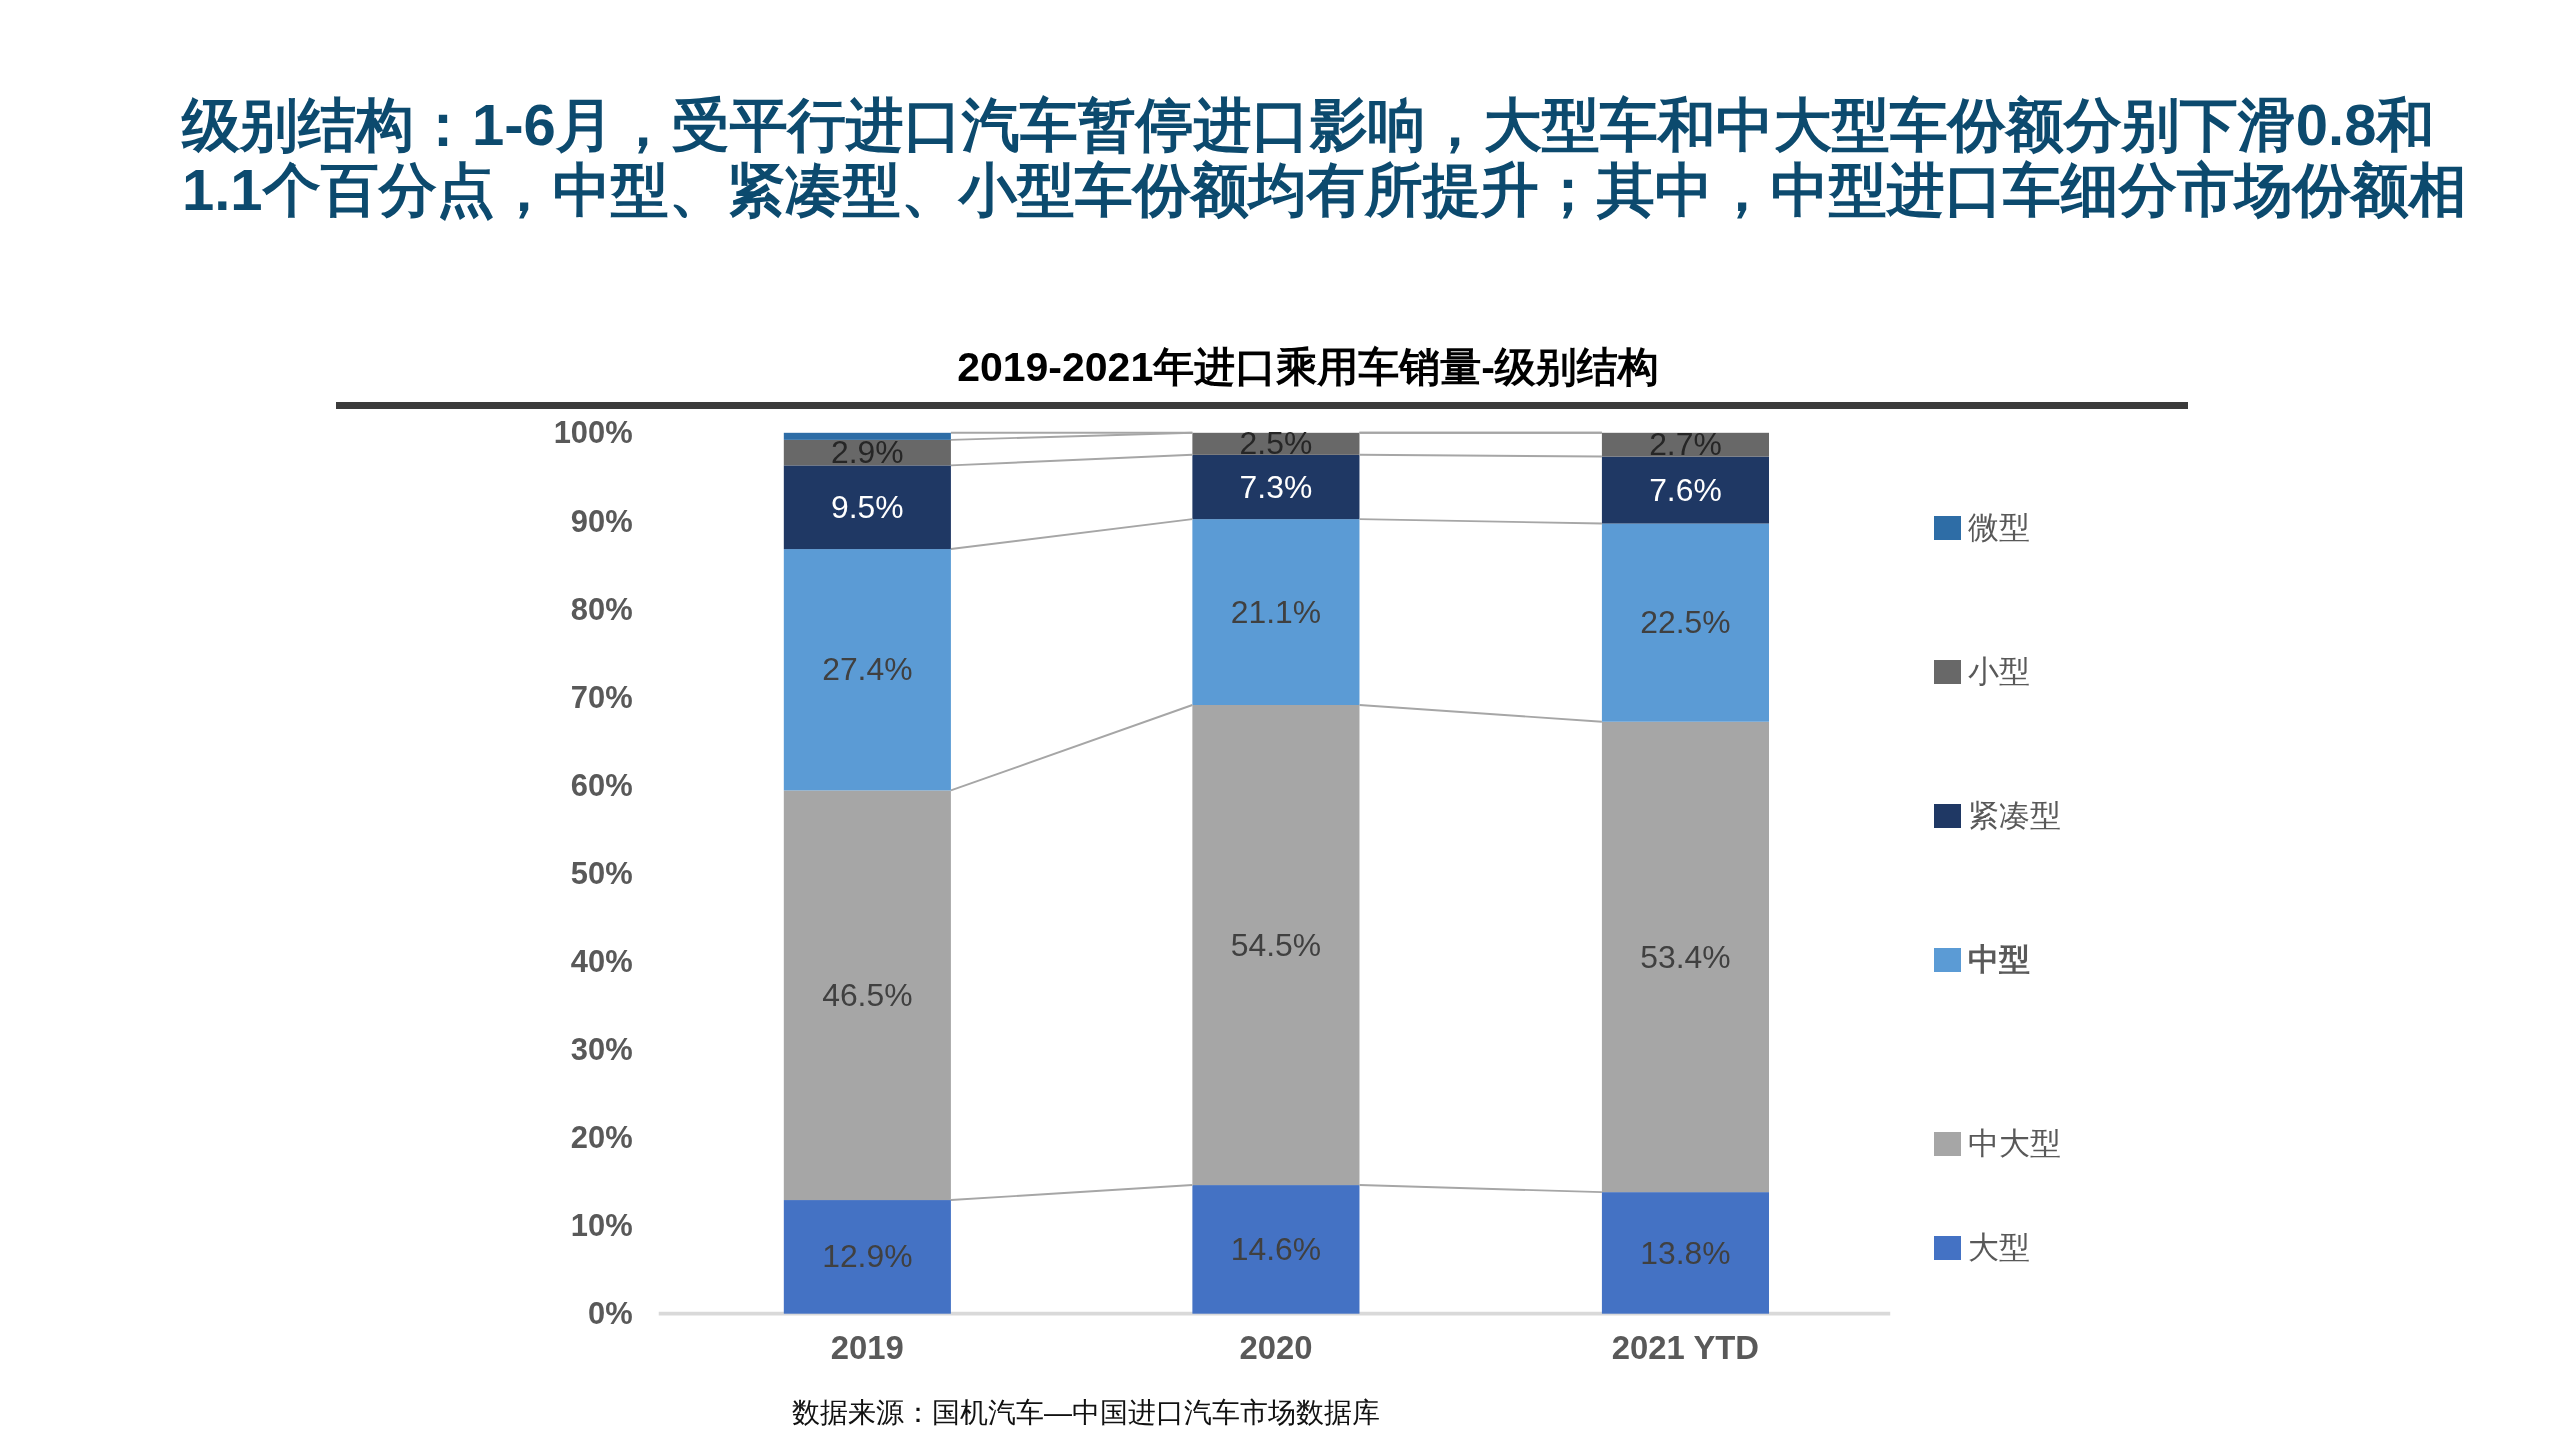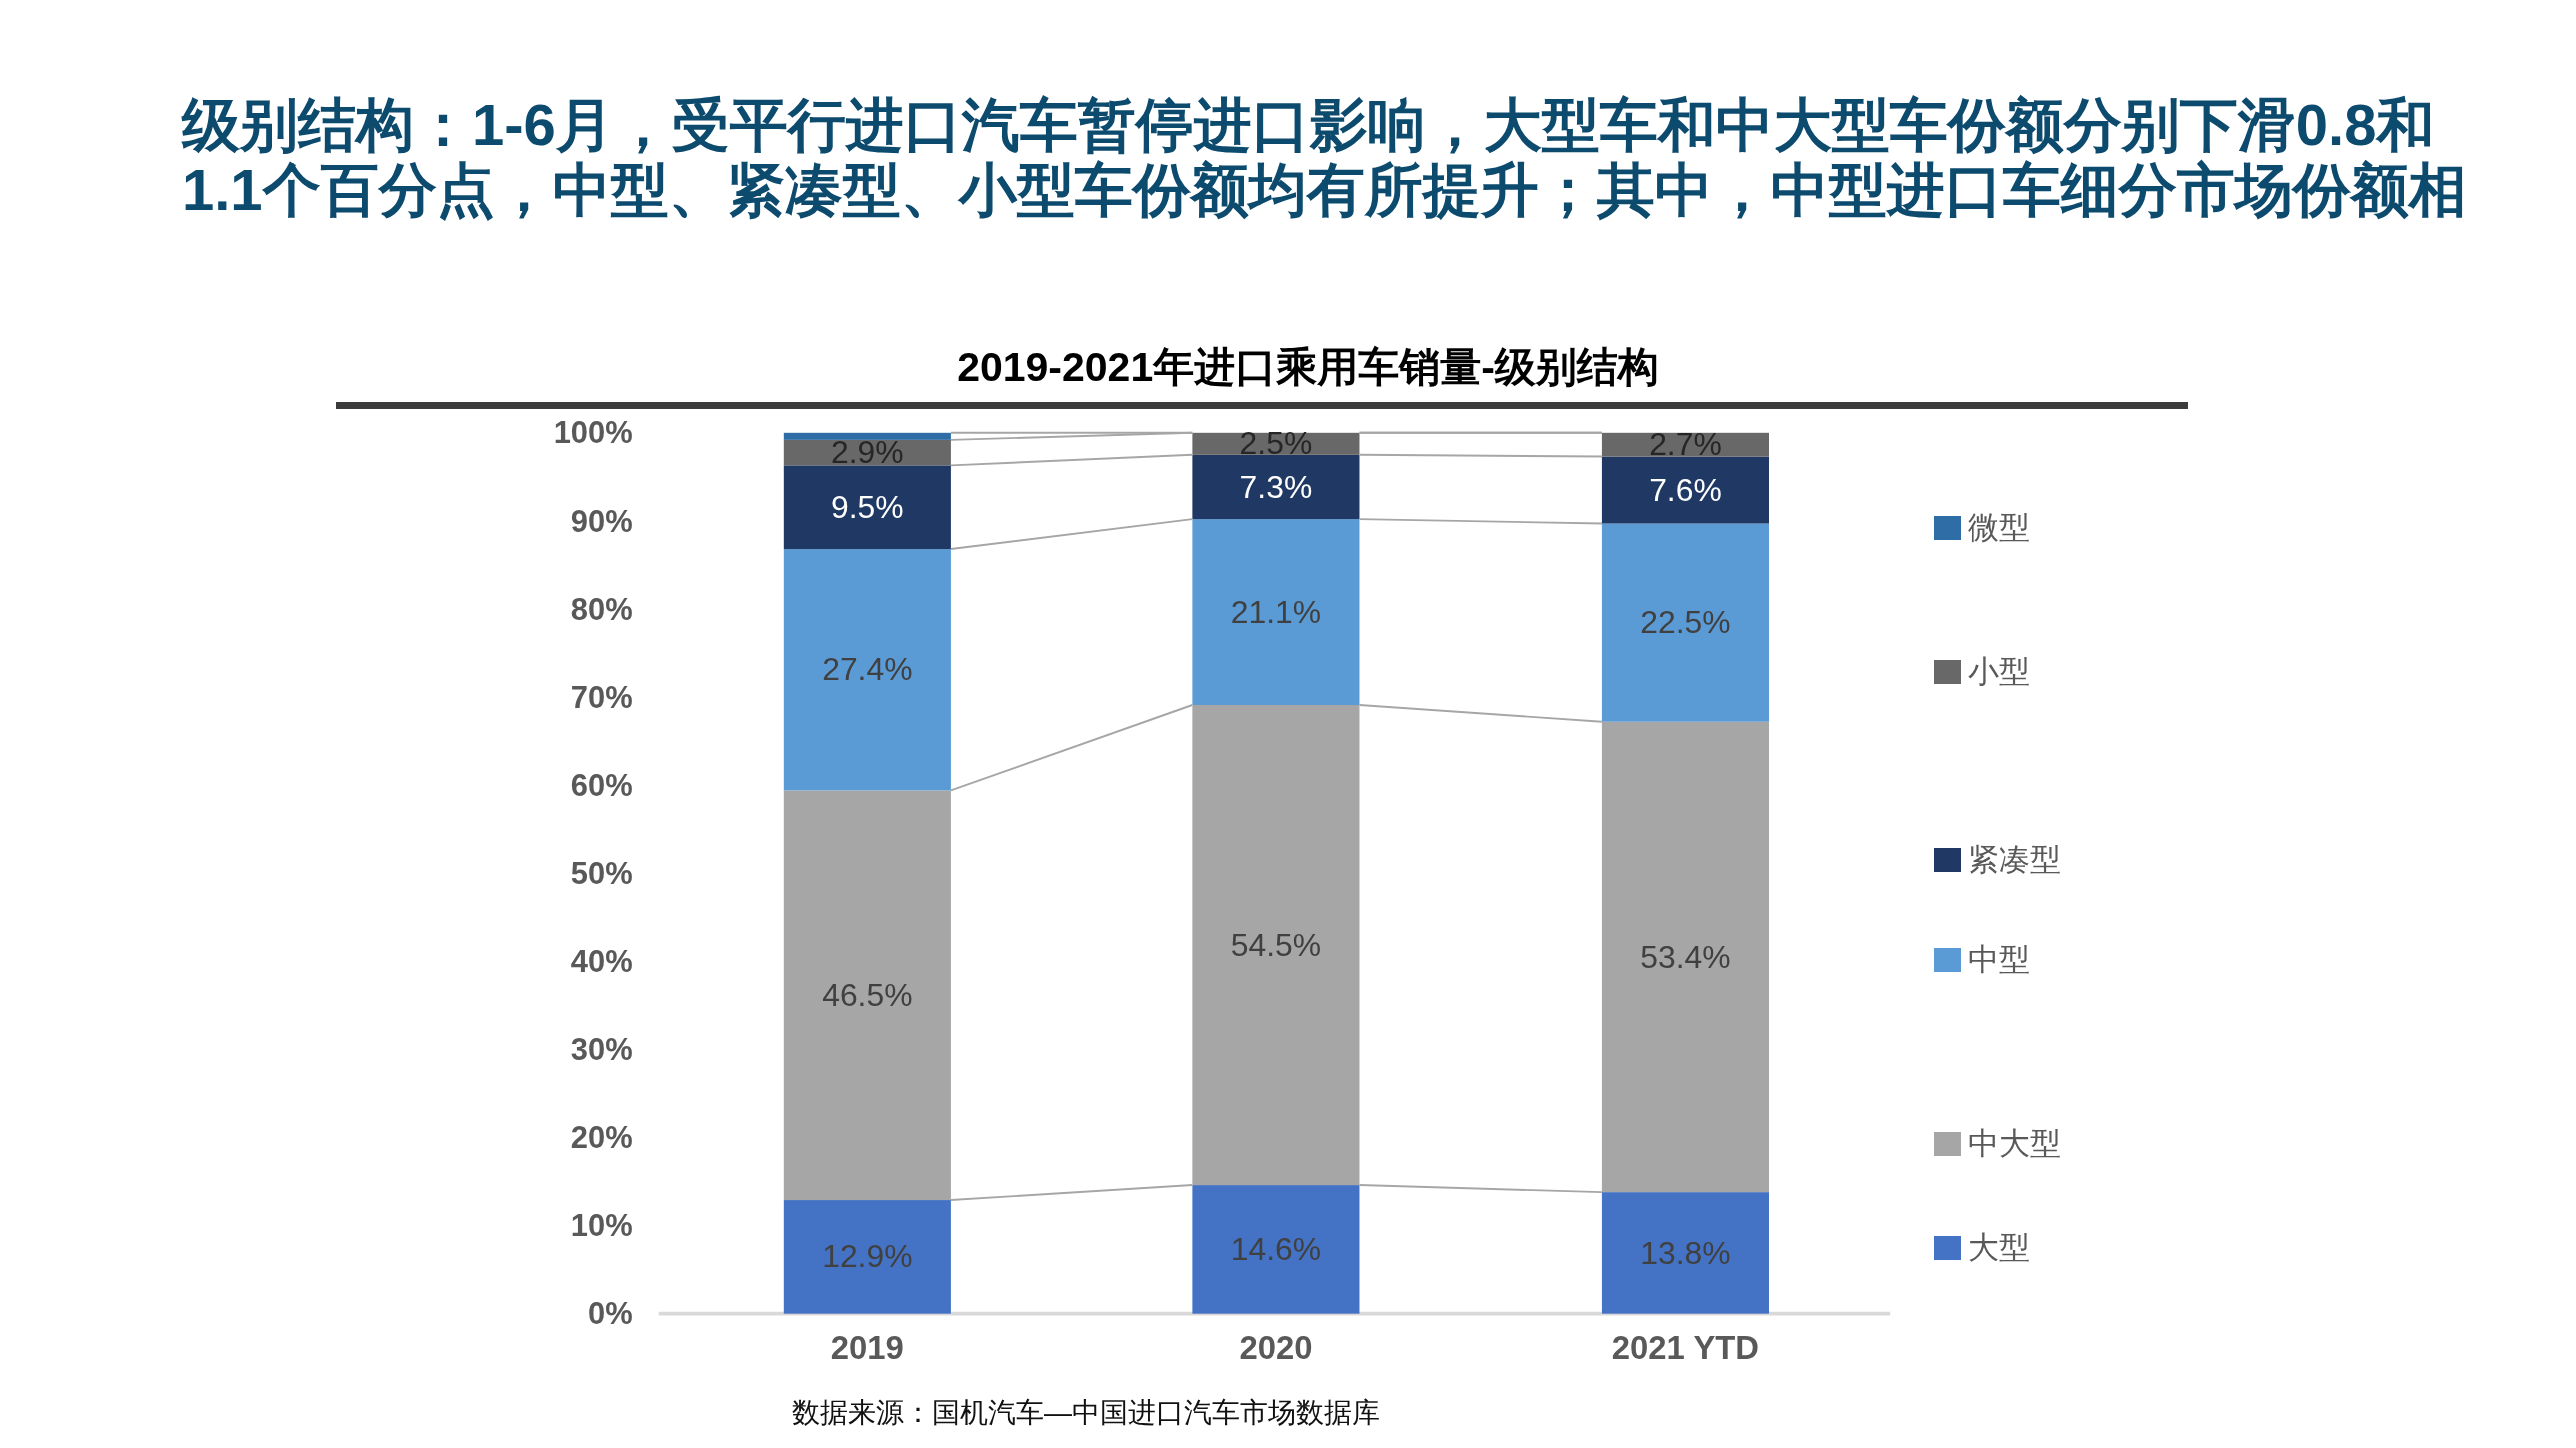--- a/index.html
+++ b/index.html
@@ -109,25 +109,25 @@
 
 <div id="legend">
     <div class="legend-item" style="top: 508px;">
       <span class="swatch" style="background: rgb(46, 109, 166);"></span>
       <span class="legend-label">微型</span>
     </div>
     <div class="legend-item" style="top: 652px;">
       <span class="swatch" style="background: rgb(104, 104, 104);"></span>
       <span class="legend-label">小型</span>
     </div>
-    <div class="legend-item" style="top: 840px;">
+    <div class="legend-item" style="top: 796px;">
       <span class="swatch" style="background: rgb(31, 56, 100);"></span>
       <span class="legend-label">紧凑型</span>
     </div>
-    <div class="legend-item" style="top: 940px;">
+    <div class="legend-item" style="top: 940px; font-weight: bold;">
       <span class="swatch" style="background: rgb(91, 155, 213);"></span>
       <span class="legend-label">中型</span>
     </div>
     <div class="legend-item" style="top: 1084px; margin-top: 40px;">
       <span class="swatch" style="background: rgb(166, 166, 166);"></span>
       <span class="legend-label">中大型</span>
     </div>
     <div class="legend-item" style="top: 1228px;">
       <span class="swatch" style="background: rgb(68, 114, 196);"></span>
       <span class="legend-label">大型</span>

